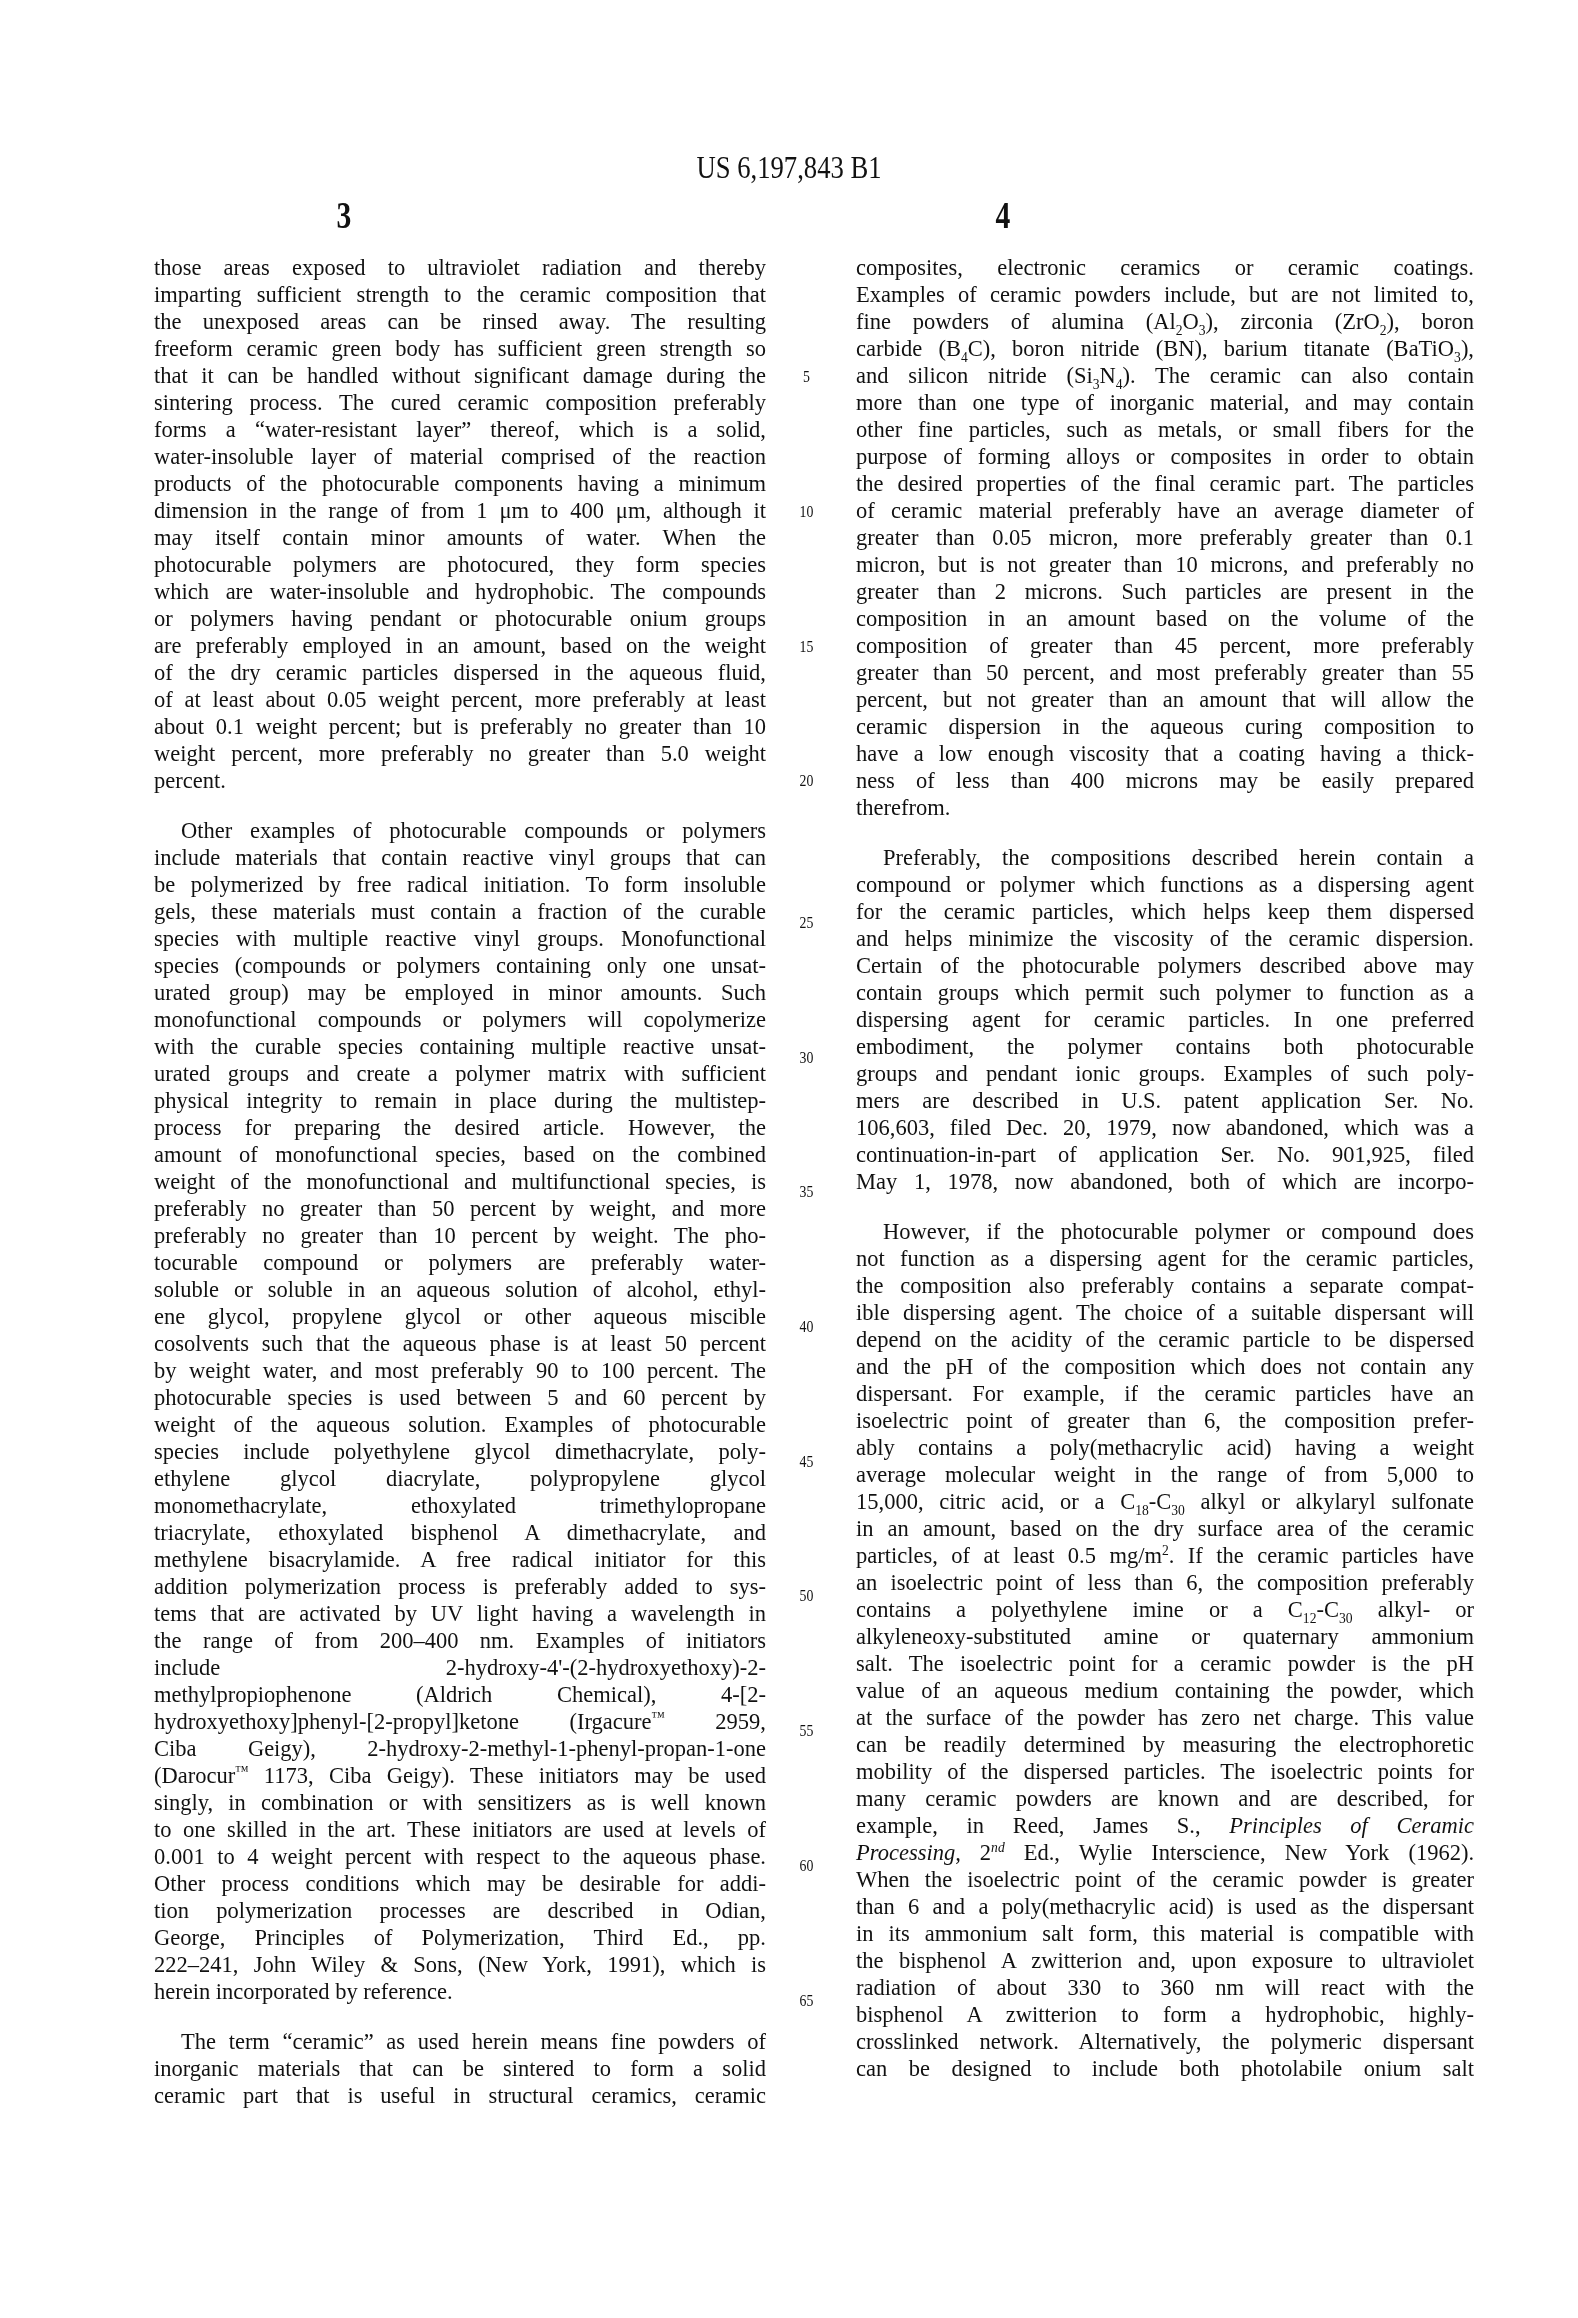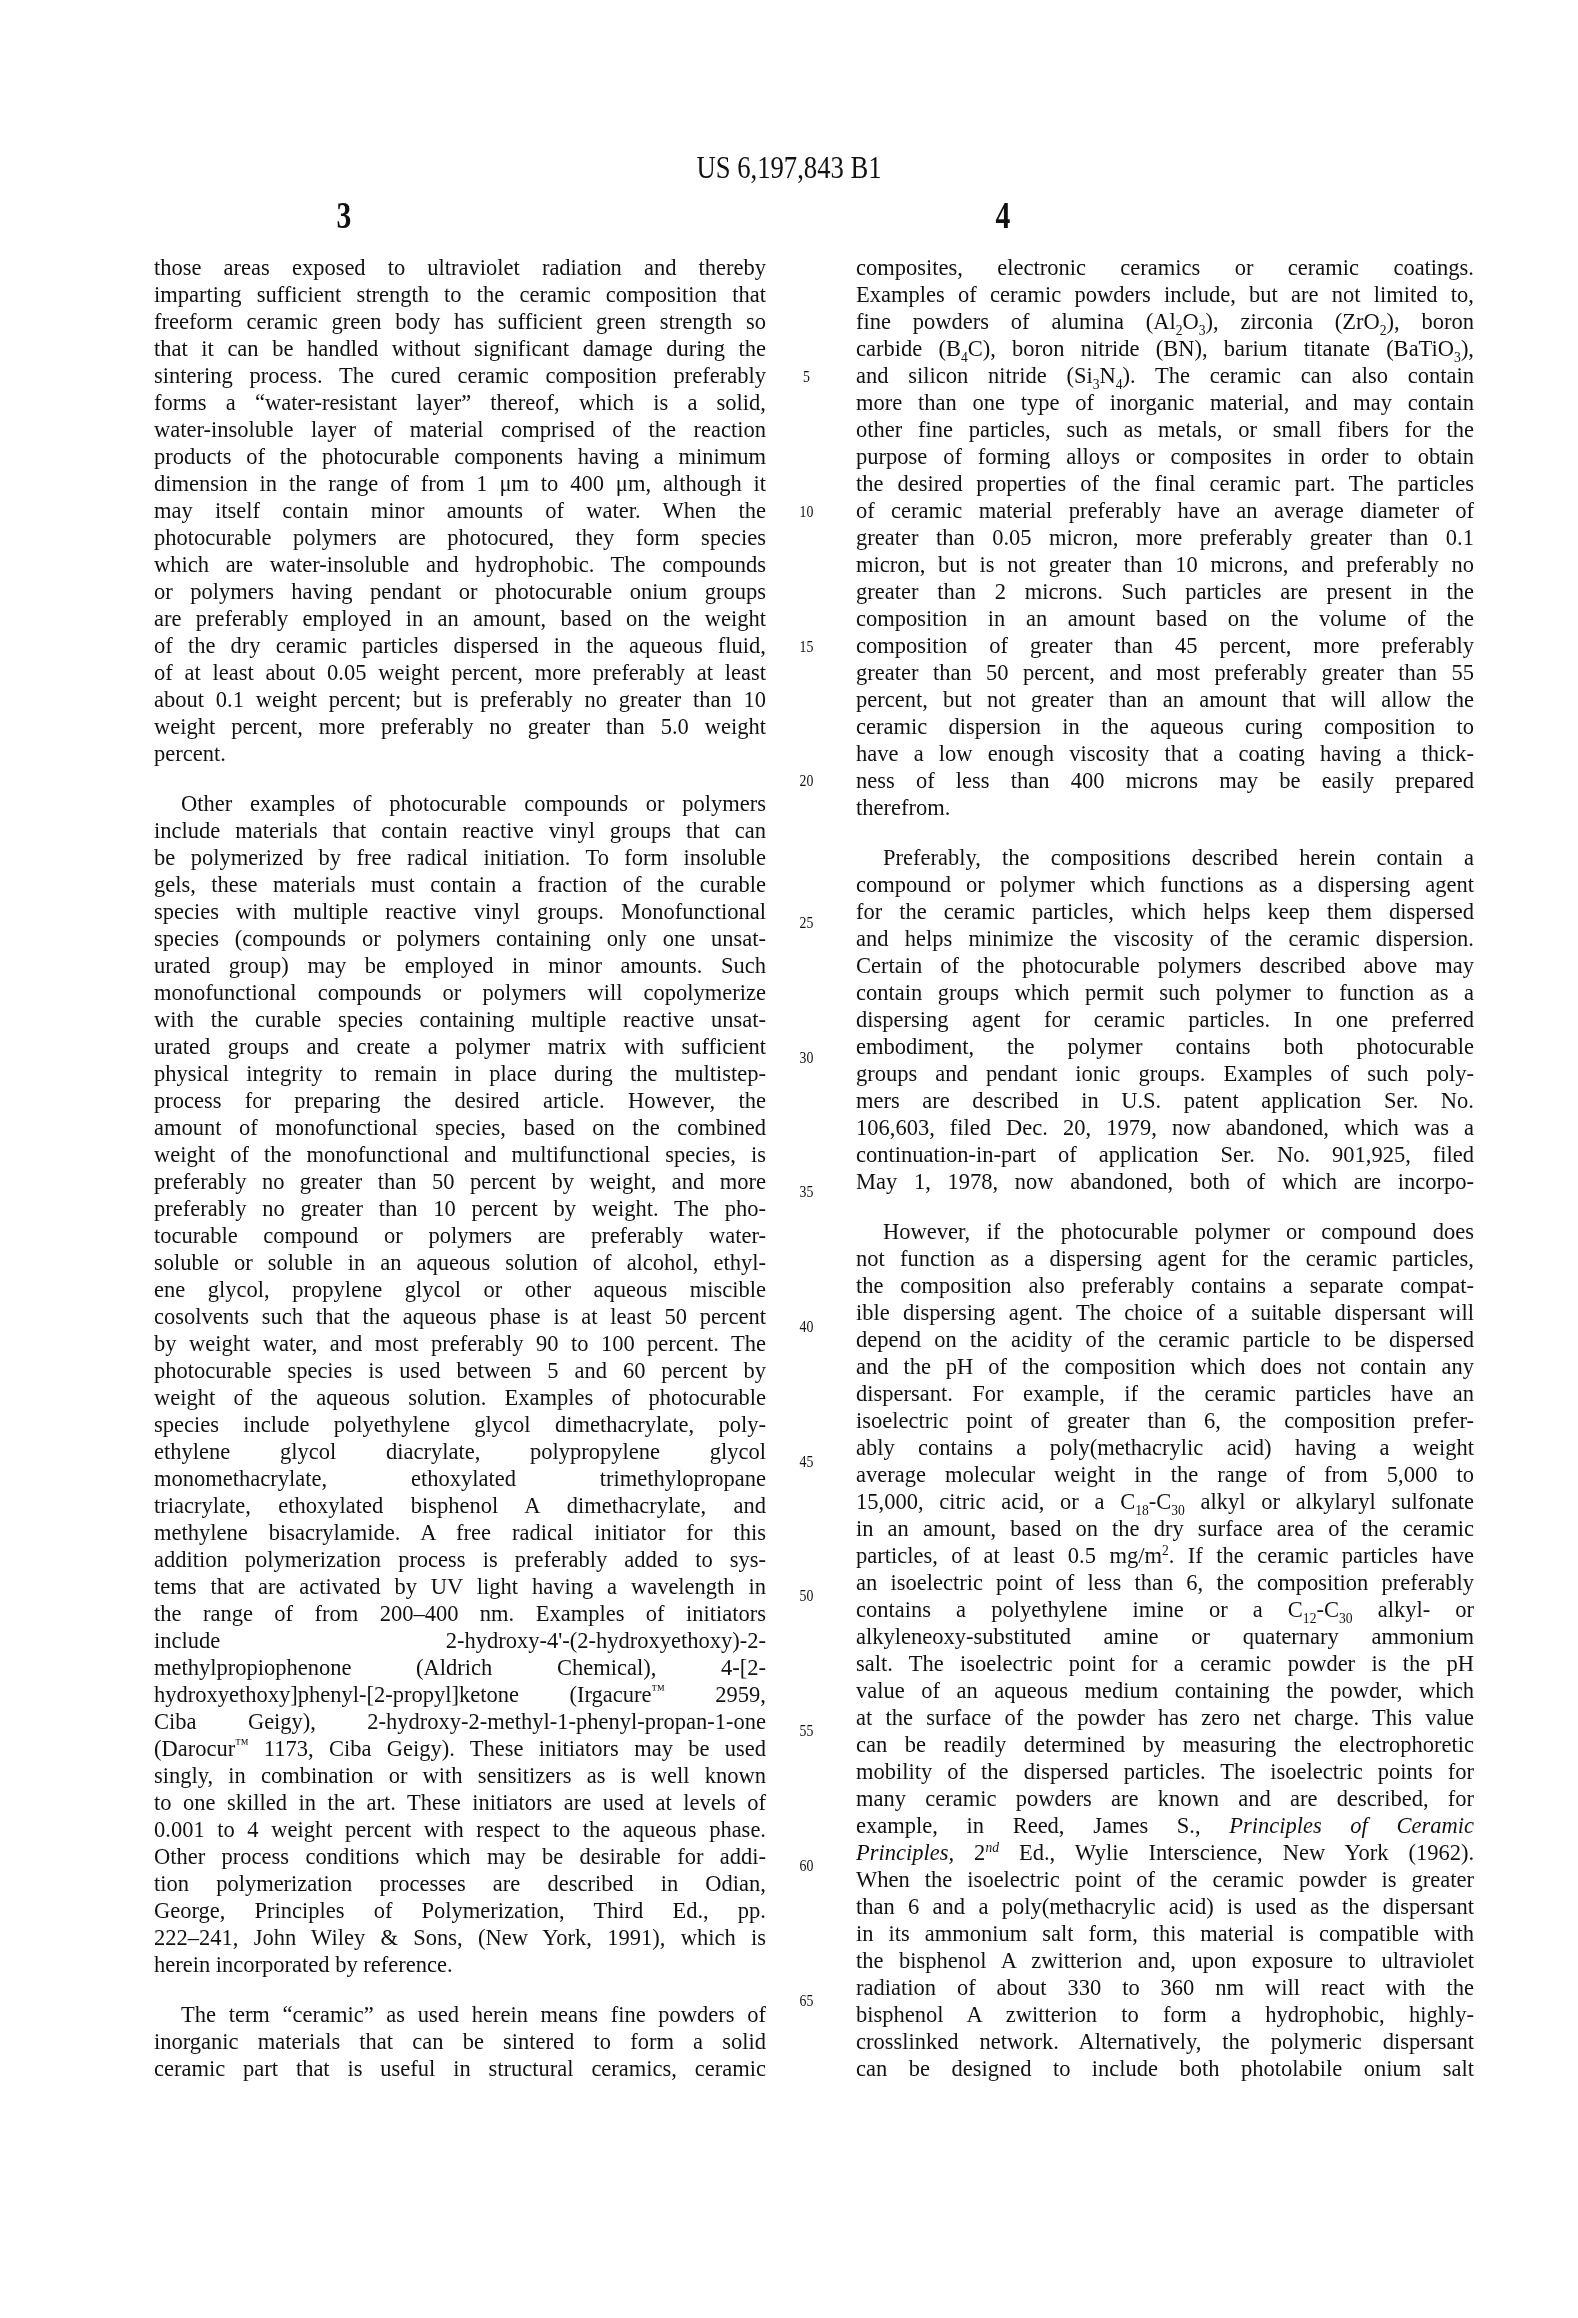--- a/index.html
+++ b/index.html
@@ -26,20 +26,21 @@
 </head>
 <body>
 
 <div id="header">US 6,197,843 B1</div>
 <div class="colnum" id="colnum-left">3</div>
 <div class="colnum" id="colnum-right">4</div>
 
 <div class="column" id="col-left">
     <div class="line">those areas exposed to ultraviolet radiation and thereby</div>
     <div class="line">imparting sufficient strength to the ceramic composition that</div>
+    <div class="line">the unexposed areas can be rinsed away. The resulting</div>
     <div class="line">freeform ceramic green body has sufficient green strength so</div>
     <div class="line">that it can be handled without significant damage during the</div>
     <div class="line">sintering process. The cured ceramic composition preferably</div>
     <div class="line">forms a “water-resistant layer” thereof, which is a solid,</div>
     <div class="line">water-insoluble layer of material comprised of the reaction</div>
     <div class="line">products of the photocurable components having a minimum</div>
     <div class="line">dimension in the range of from 1 μm to 400 μm, although it</div>
     <div class="line">may itself contain minor amounts of water. When the</div>
     <div class="line">photocurable polymers are photocured, they form species</div>
     <div class="line">which are water-insoluble and hydrophobic. The compounds</div>
@@ -164,21 +165,21 @@
     <div class="line">an isoelectric point of less than 6, the composition preferably</div>
     <div class="line">contains a polyethylene imine or a C<sub>12</sub>-C<sub>30</sub> alkyl- or</div>
     <div class="line">alkyleneoxy-substituted amine or quaternary ammonium</div>
     <div class="line">salt. The isoelectric point for a ceramic powder is the pH</div>
     <div class="line">value of an aqueous medium containing the powder, which</div>
     <div class="line">at the surface of the powder has zero net charge. This value</div>
     <div class="line">can be readily determined by measuring the electrophoretic</div>
     <div class="line">mobility of the dispersed particles. The isoelectric points for</div>
     <div class="line">many ceramic powders are known and are described, for</div>
     <div class="line">example, in Reed, James S., <i>Principles of Ceramic</i></div>
-    <div class="line"><i>Principles,</i> 2<sup><i>nd</i></sup> Ed., Wylie Interscience, New York (1962).</div>
+    <div class="line"><i>Processing,</i> 2<sup><i>nd</i></sup> Ed., Wylie Interscience, New York (1962).</div>
     <div class="line">When the isoelectric point of the ceramic powder is greater</div>
     <div class="line">than 6 and a poly(methacrylic acid) is used as the dispersant</div>
     <div class="line">in its ammonium salt form, this material is compatible with</div>
     <div class="line">the bisphenol A zwitterion and, upon exposure to ultraviolet</div>
     <div class="line">radiation of about 330 to 360 nm will react with the</div>
     <div class="line">bisphenol A zwitterion to form a hydrophobic, highly-</div>
     <div class="line">crosslinked network. Alternatively, the polymeric dispersant</div>
     <div class="line">can be designed to include both photolabile onium salt</div>
   </div>
 

